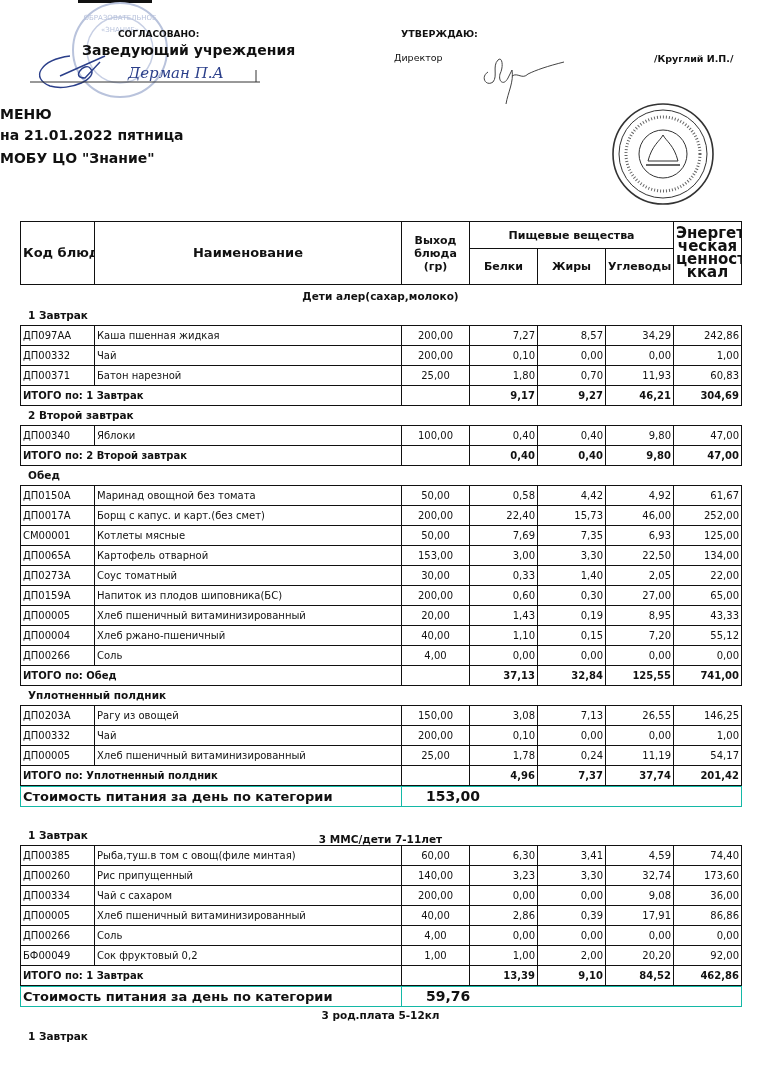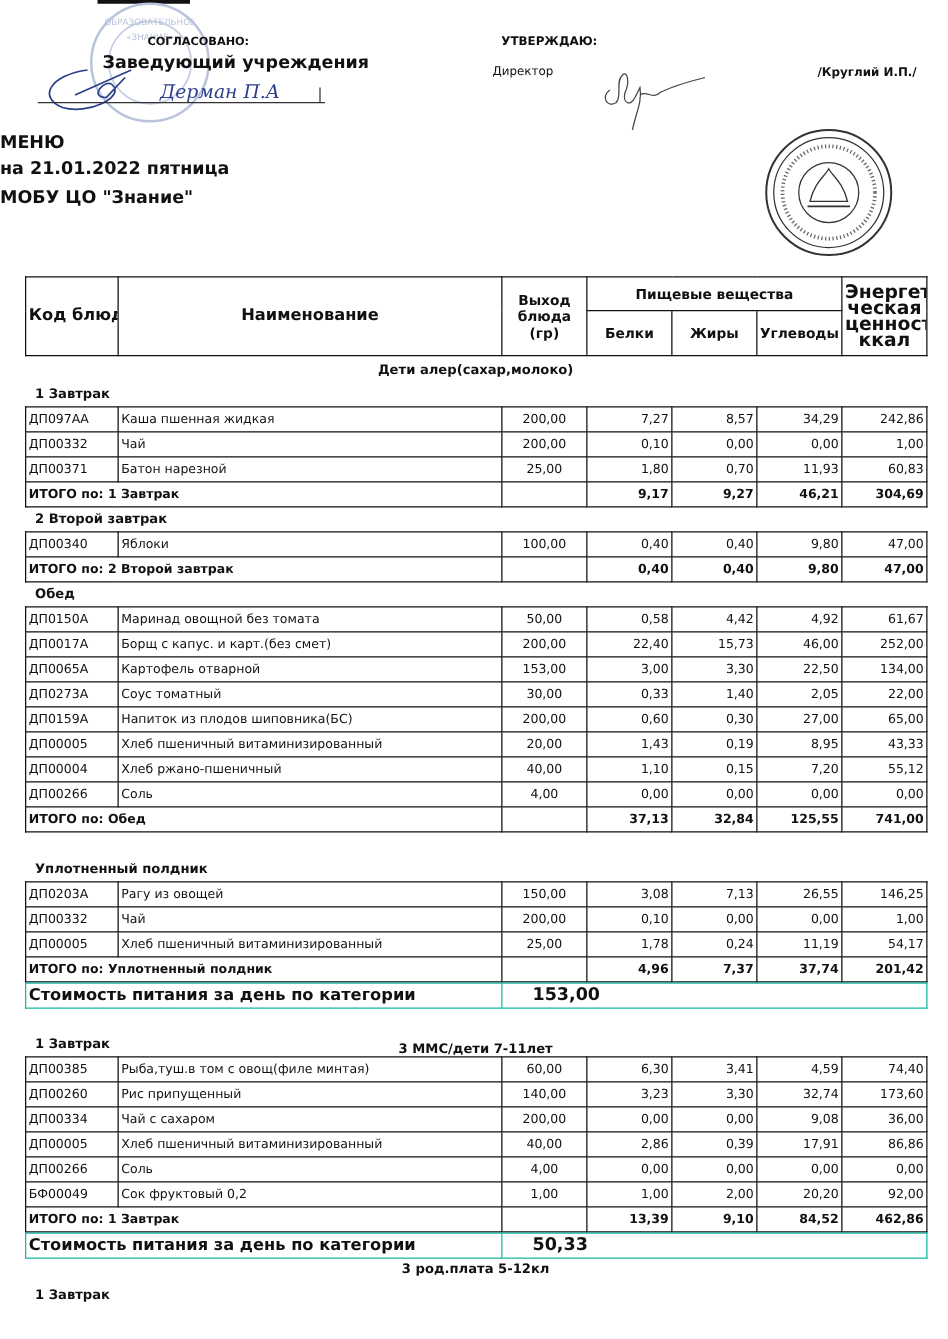--- a/index.html
+++ b/index.html
@@ -214,20 +214,29 @@
       <tr>
         <td>ДП0017А</td>
         <td>Борщ с капус. и карт.(без смет)</td>
         <td class="ctr">200,00</td>
         <td class="num">22,40</td>
         <td class="num">15,73</td>
         <td class="num">46,00</td>
         <td class="num">252,00</td>
       </tr>
       <tr>
+        <td>СМ00001</td>
+        <td>Котлеты мясные</td>
+        <td class="ctr">50,00</td>
+        <td class="num">7,69</td>
+        <td class="num">7,35</td>
+        <td class="num">6,93</td>
+        <td class="num">125,00</td>
+      </tr>
+      <tr>
         <td>ДП0065А</td>
         <td>Картофель отварной</td>
         <td class="ctr">153,00</td>
         <td class="num">3,00</td>
         <td class="num">3,30</td>
         <td class="num">22,50</td>
         <td class="num">134,00</td>
       </tr>
       <tr>
         <td>ДП0273А</td>
@@ -427,19 +436,19 @@
 </table>
 
 <table class="menu cost" style="top:986px;">
   <colgroup>
       <col style="width:381px">
       <col style="width:340px">
     </colgroup>
   <tbody>
       <tr>
     <td>Стоимость питания за день по категории</td>
-    <td style="padding-left:24px; font-size:14px;">50,33</td>
+    <td style="padding-left:24px; font-size:14px;">59,76</td>
   </tr>
 </tbody>
   </table>
 
 <div class="abs grp-cat" style="top:1009px;">3 род.плата 5-12кл</div>
 <div class="abs sec" style="top:1030px;">1 Завтрак</div>
 
 </body></html>

